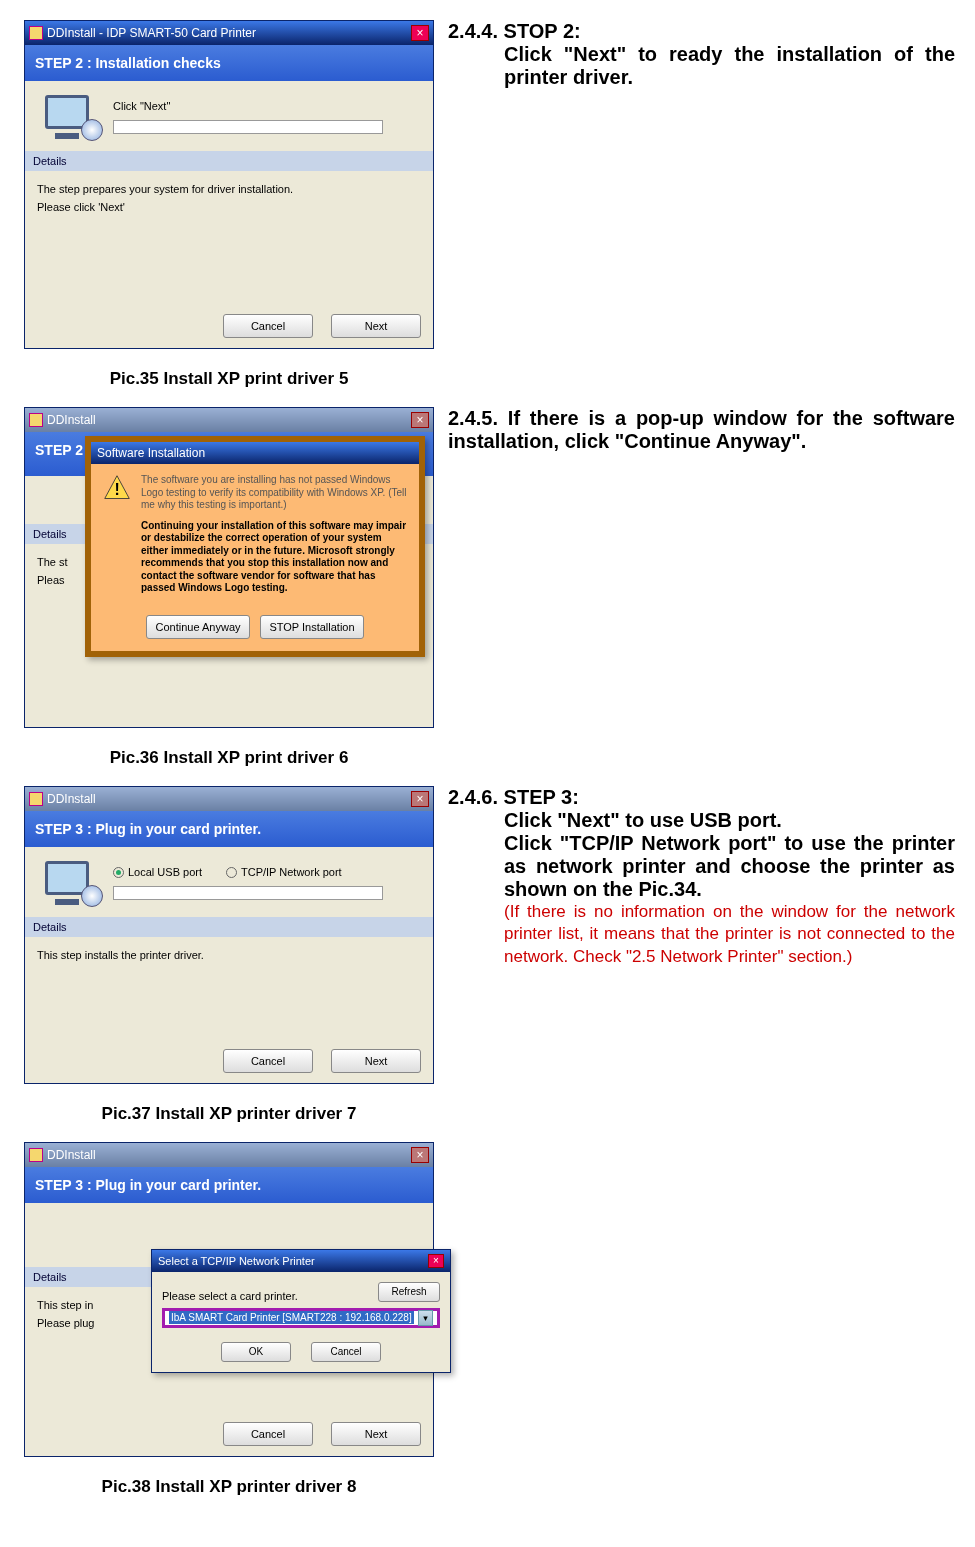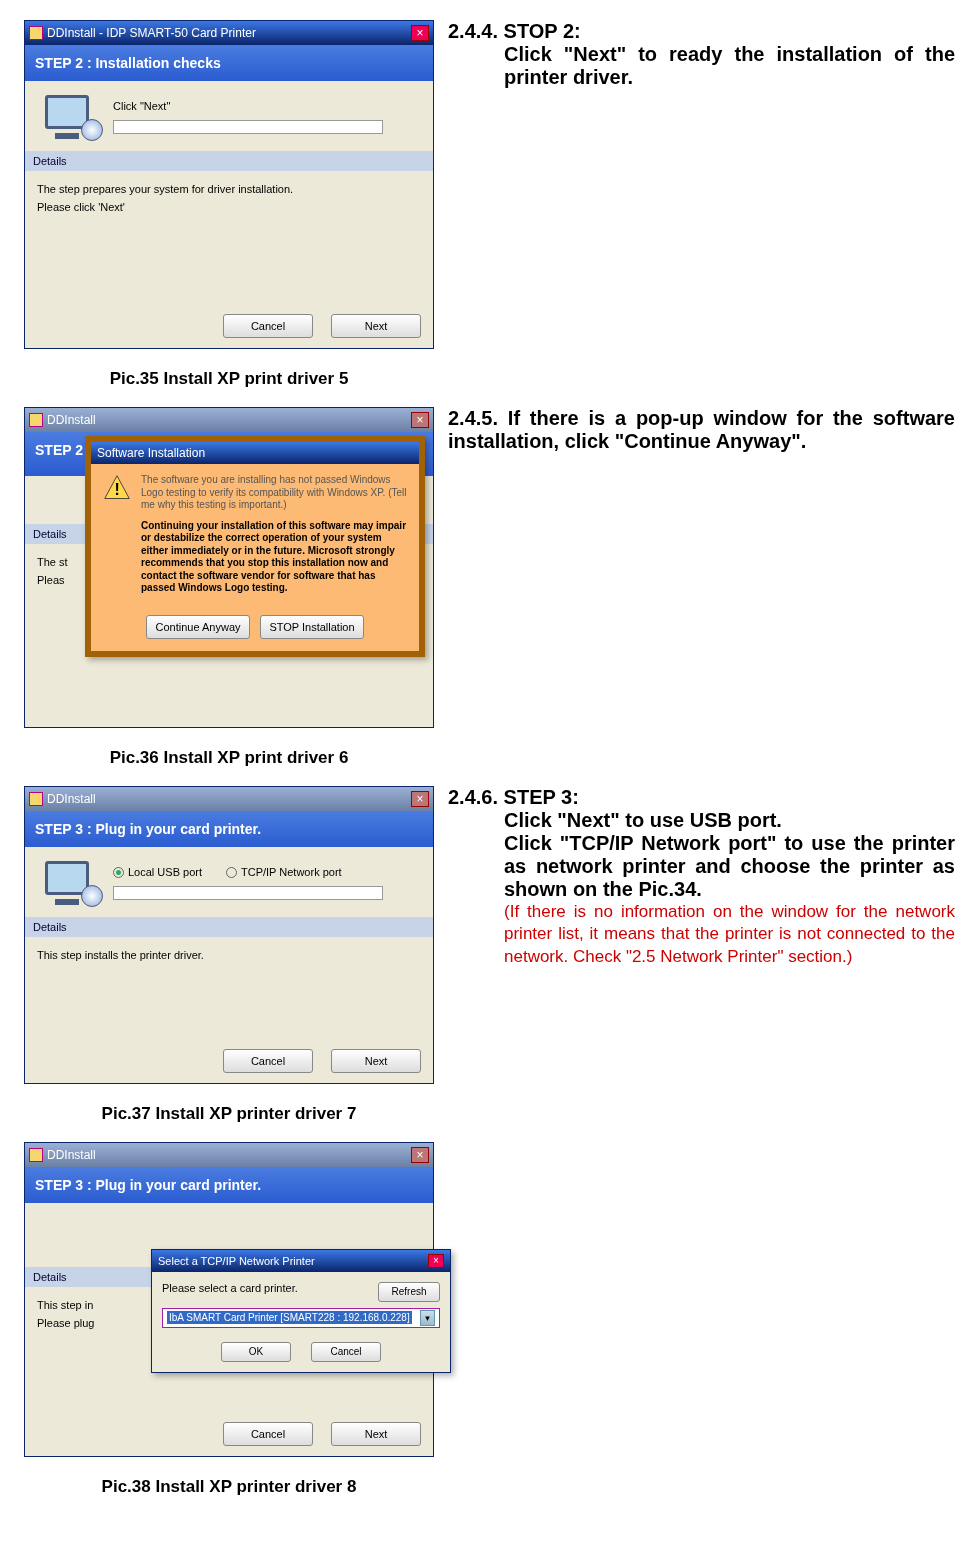--- a/index.html
+++ b/index.html
@@ -44,21 +44,21 @@
     .popup .pbody { padding:10px 12px; font-size:10px; display:flex; gap:10px;}
     .warn-icon { width:28px;height:28px;flex-shrink:0;}
     .warn-icon svg{width:100%;height:100%;}
     .popup .btn-row { display:flex;justify-content:center;gap:10px;padding:10px 0 12px;}
     .popup .btn-row .xp-btn{width:104px;}
 
     .netpop { position:absolute;border:1px solid #0a246a;background:#ece9d8;box-shadow:3px 3px 6px rgba(0,0,0,.3);}
     .netpop .ptbar{background:linear-gradient(#3b78e7,#0a246a);color:#fff;height:22px;display:flex;align-items:center;padding:0 6px;font-size:11px;}
     .netpop .nclose{margin-left:auto;width:16px;height:14px;background:#e05;border:1px solid #900;color:#fff;font-size:10px;display:flex;align-items:center;justify-content:center;}
     .netpop .nbody{padding:10px;font-size:11px;}
-    .select-box{border:1px solid #a21caf;background:#fff;height:20px;display:flex;align-items:center;padding:0 4px;}
+    .select-box{border:3px solid #a21caf;background:#fff;height:20px;display:flex;align-items:center;padding:0 4px;}
     .select-box .sel-hl{background:#316ac5;color:#fff;padding:1px 2px;font-size:10px;}
     .select-box .arrow{width:15px;height:16px;background:linear-gradient(#cde,#9bc);border:1px solid #69a;margin-left:auto;display:flex;align-items:center;justify-content:center;font-size:9px;}
     .small-btn{width:62px;height:20px;border:1px solid #888;background:linear-gradient(#fff,#ddd);font-size:10px;display:flex;align-items:center;justify-content:center;border-radius:3px;cursor:pointer;}
   </style>
 </head>
 <body>
 
 <div class="page">
 
   <div class="row">
@@ -216,21 +216,21 @@
           <div class="xp-btn">Cancel</div>
           <div class="xp-btn">Next</div>
         </div>
 
         <div class="netpop" style="left:78px;top:106px;width:300px;margin-left:48px;">
           <div class="ptbar">
             <span>Select a TCP/IP Network Printer</span>
             <div class="nclose">×</div>
           </div>
           <div class="nbody">
-            <div style="display:flex;justify-content:space-between;align-items:flex-start;margin-bottom:6px;">
+            <div style="display:flex;justify-content:space-between;align-items:flex-end;margin-bottom:6px;">
               <span>Please select a card printer.</span>
               <div class="small-btn">Refresh</div>
             </div>
             <div class="select-box">
               <span class="sel-hl">IbA SMART Card Printer  [SMART228 : 192.168.0.228]</span>
               <div class="arrow">▾</div>
             </div>
             <div style="display:flex;justify-content:center;gap:20px;margin-top:14px;">
               <div class="small-btn" style="width:70px;">OK</div>
               <div class="small-btn" style="width:70px;">Cancel</div>

